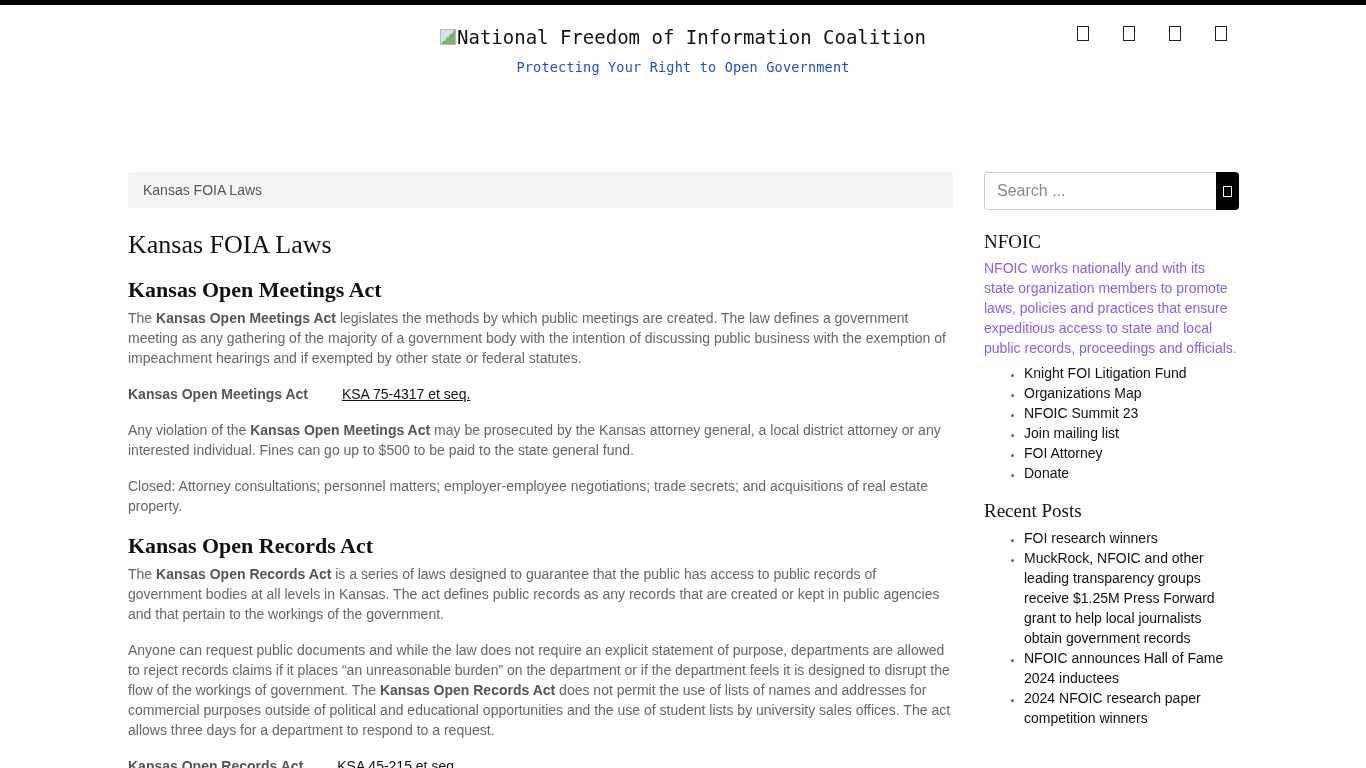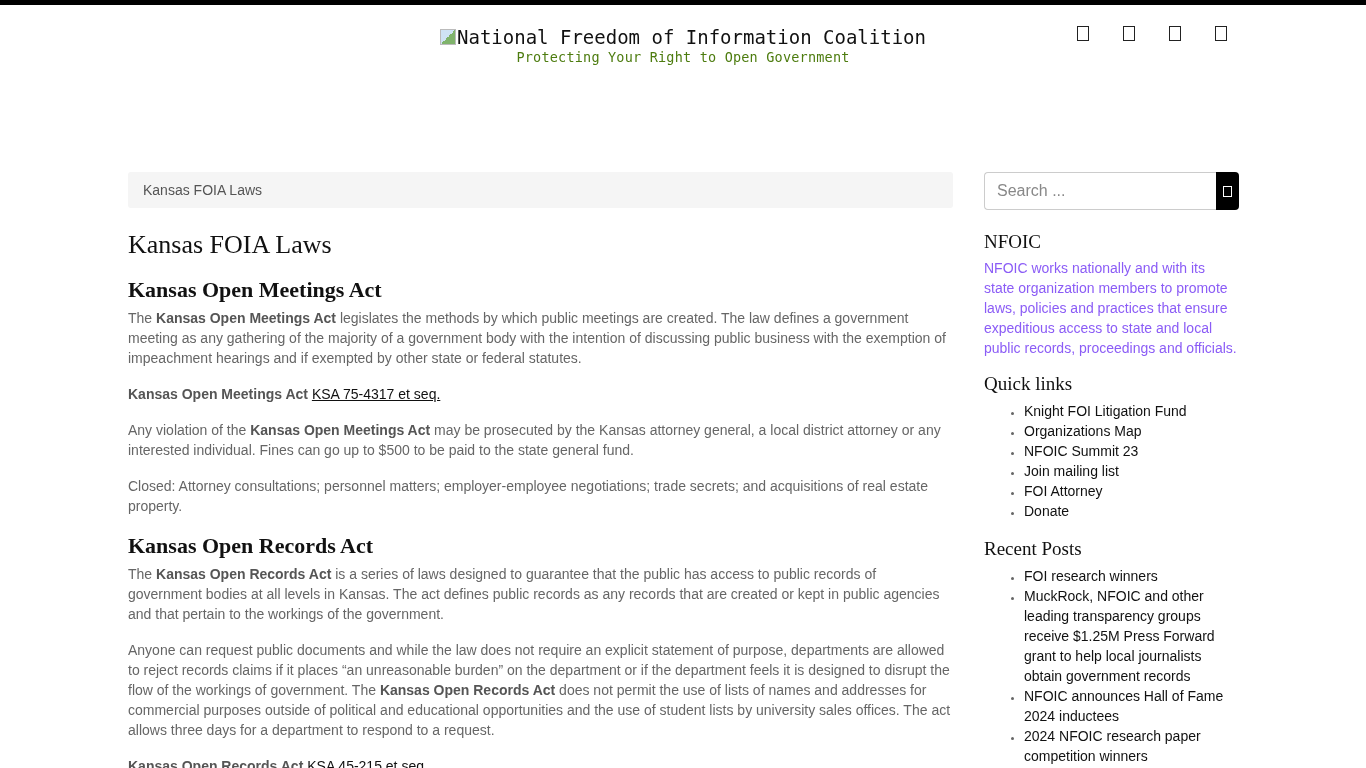--- a/index.html
+++ b/index.html
@@ -2,32 +2,32 @@
 <html><head>
 <meta charset="utf-8">
 <style>
   * { box-sizing: border-box; margin: 0; padding: 0; }
   html, body { width: 1366px; height: 768px; overflow: hidden; background: #ffffff; }
   body { font-family: "Liberation Sans", sans-serif; color: #555; position: relative; }
   .topbar { position: absolute; left: 0; top: 0; width: 1366px; height: 5px; background: #000; }
   .brand { position: absolute; left: 0; top: 26px; width: 1366px; text-align: center; }
   .logo { display: inline-flex; align-items: center; font-family: "DejaVu Sans Mono", "Liberation Mono", monospace; font-size: 19px; color: #111; }
   .broken-img { display: inline-block; width: 16px; height: 16px; border: 1px solid #bbb; background: linear-gradient(135deg, #cfe3f5 0%, #cfe3f5 50%, #7fb36b 50%, #7fb36b 100%); margin-right: 1px; }
-  .tagline { margin-top: 0; font-family: "DejaVu Sans Mono", "Liberation Mono", monospace; font-size: 13.5px; color: #4d7c0f; letter-spacing: 0.2px; }
+  .tagline { margin-top: 10px; font-family: "DejaVu Sans Mono", "Liberation Mono", monospace; font-size: 13.5px; color: #1d4ed8; letter-spacing: 0.2px; }
   .social { position: absolute; top: 25px; left: 1075px; display: flex; gap: 31px; }
   .social .ico { width: 15px; height: 17px; display: flex; align-items: center; justify-content: center; cursor: pointer; }
   .social .ico span { width: 12px; height: 15px; border: 1.5px solid #222; display: block; }
   .main { position: absolute; left: 128px; top: 172px; width: 825px; }
   .crumb { background: #f5f5f5; height: 36px; border-radius: 3px; padding: 0 15px; display: flex; align-items: center; font-size: 14px; color: #555; }
   h1.title { font-family: "Liberation Serif", serif; font-weight: normal; font-size: 26px; color: #111; margin-top: 22px; line-height: 30px; }
   h2.sec { font-family: "Liberation Serif", serif; font-weight: bold; font-size: 22px; color: #111; margin-top: 16px; line-height: 28px; }
   p.body { font-size: 14px; line-height: 20px; color: #666; margin-top: 4px; }
   p.body + p.body { margin-top: 16px; }
   p.body b { color: #555; }
-  p.body a { color: #111; text-decoration: underline; }
+  p.body a { color: #111; text-decoration: underline; margin-left: 30px; }
   .sidebar { position: absolute; left: 984px; top: 172px; width: 255px; }
   .search { display: flex; height: 38px; }
   .search input { flex: 1; height: 38px; border: 1px solid #ccc; border-right: none; border-radius: 4px 0 0 4px; padding: 0 12px; font-size: 16px; font-family: "Liberation Sans", sans-serif; color: #333; outline: none; }
   .search input::placeholder { color: #888; }
   .search button { width: 46px; height: 38px; background: #000; border: none; border-radius: 0 4px 4px 0; display: flex; align-items: center; justify-content: center; cursor: pointer; }
   .search button span { width: 9px; height: 11px; border: 1.5px solid #fff; display: block; }
   .wtitle { font-family: "Liberation Serif", serif; font-size: 19px; color: #111; font-weight: normal; line-height: 24px; }
   .w1 { margin-top: 20px; }
   .wtext { font-size: 14px; line-height: 20px; color: #8b5cf6; margin-top: 4px; }
   .w2 { margin-top: 14px; }
@@ -100,21 +100,20 @@
   <form class="search">
     <input type="text" placeholder="Search ..." style="">
     <button type="submit">
         <span></span>
       </button>
   </form>
 
   <h3 class="wtitle w1">NFOIC</h3>
   <p class="wtext">NFOIC works nationally and with its state organization members to promote laws, policies and practices that ensure expeditious access to state and local public records, proceedings and officials.</p>
 
-  <h3 class="wtitle w2">Quick links</h3>
   <ul class="wlist">
     <li><a>Knight FOI Litigation Fund</a></li>
     <li><a>Organizations Map</a></li>
     <li><a>NFOIC Summit 23</a></li>
     <li><a>Join mailing list</a></li>
     <li><a>FOI Attorney</a></li>
     <li><a>Donate</a></li>
   </ul>
 
   <h3 class="wtitle w3">Recent Posts</h3>

